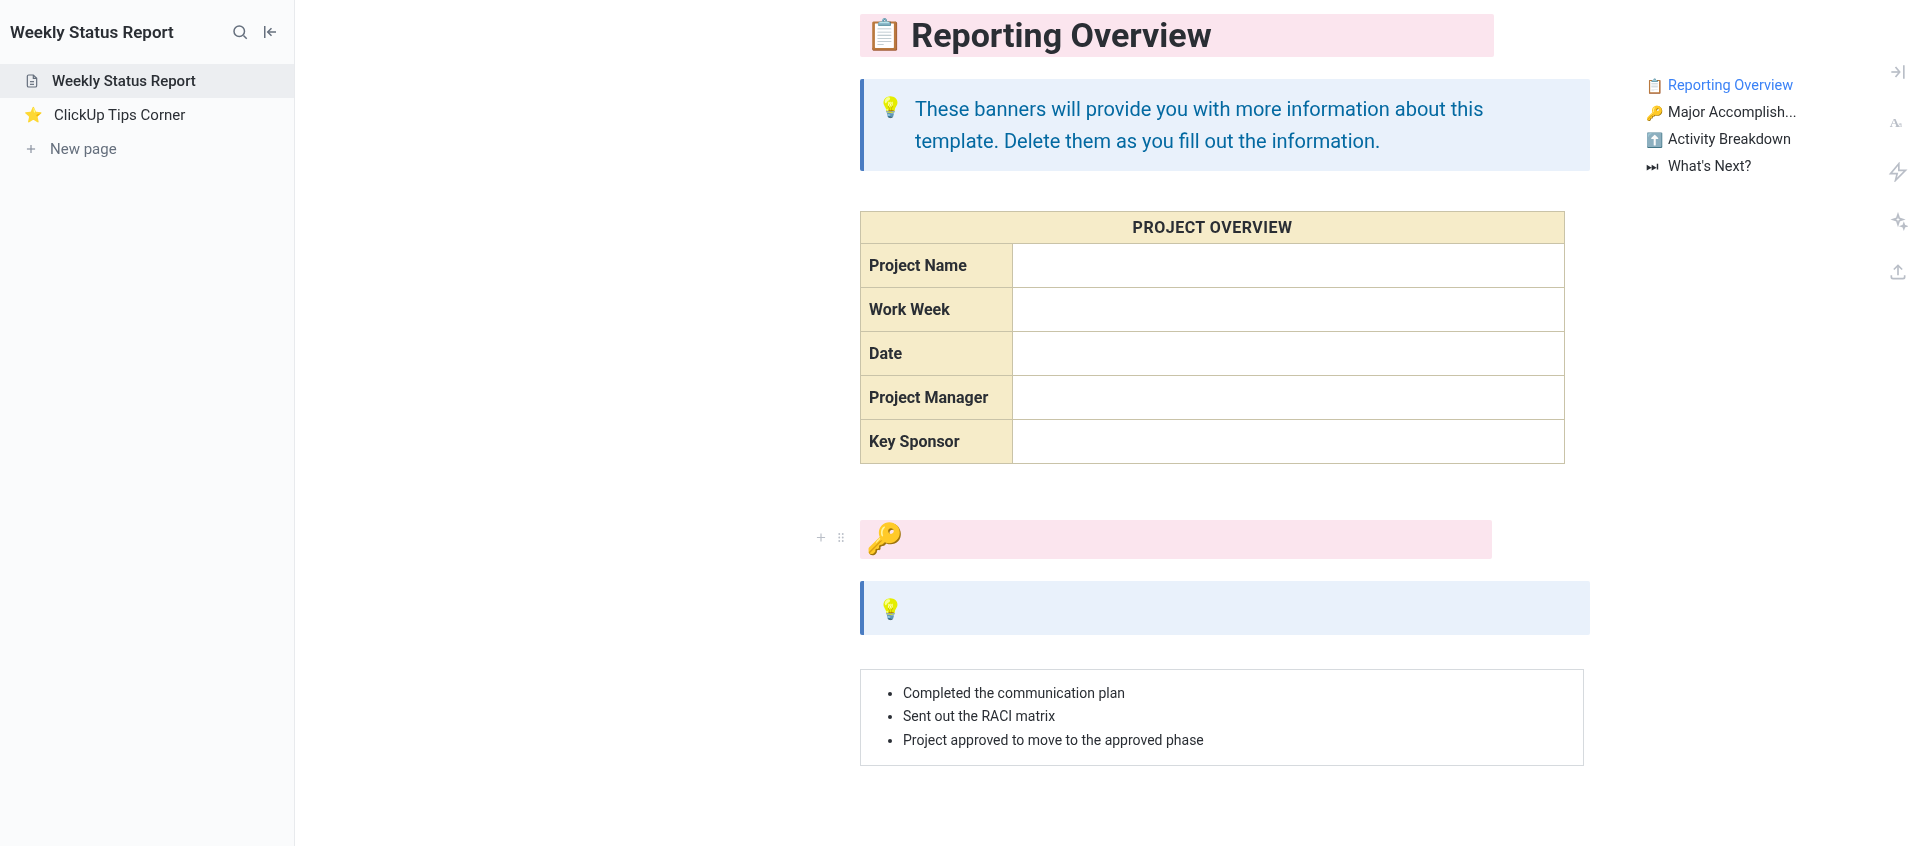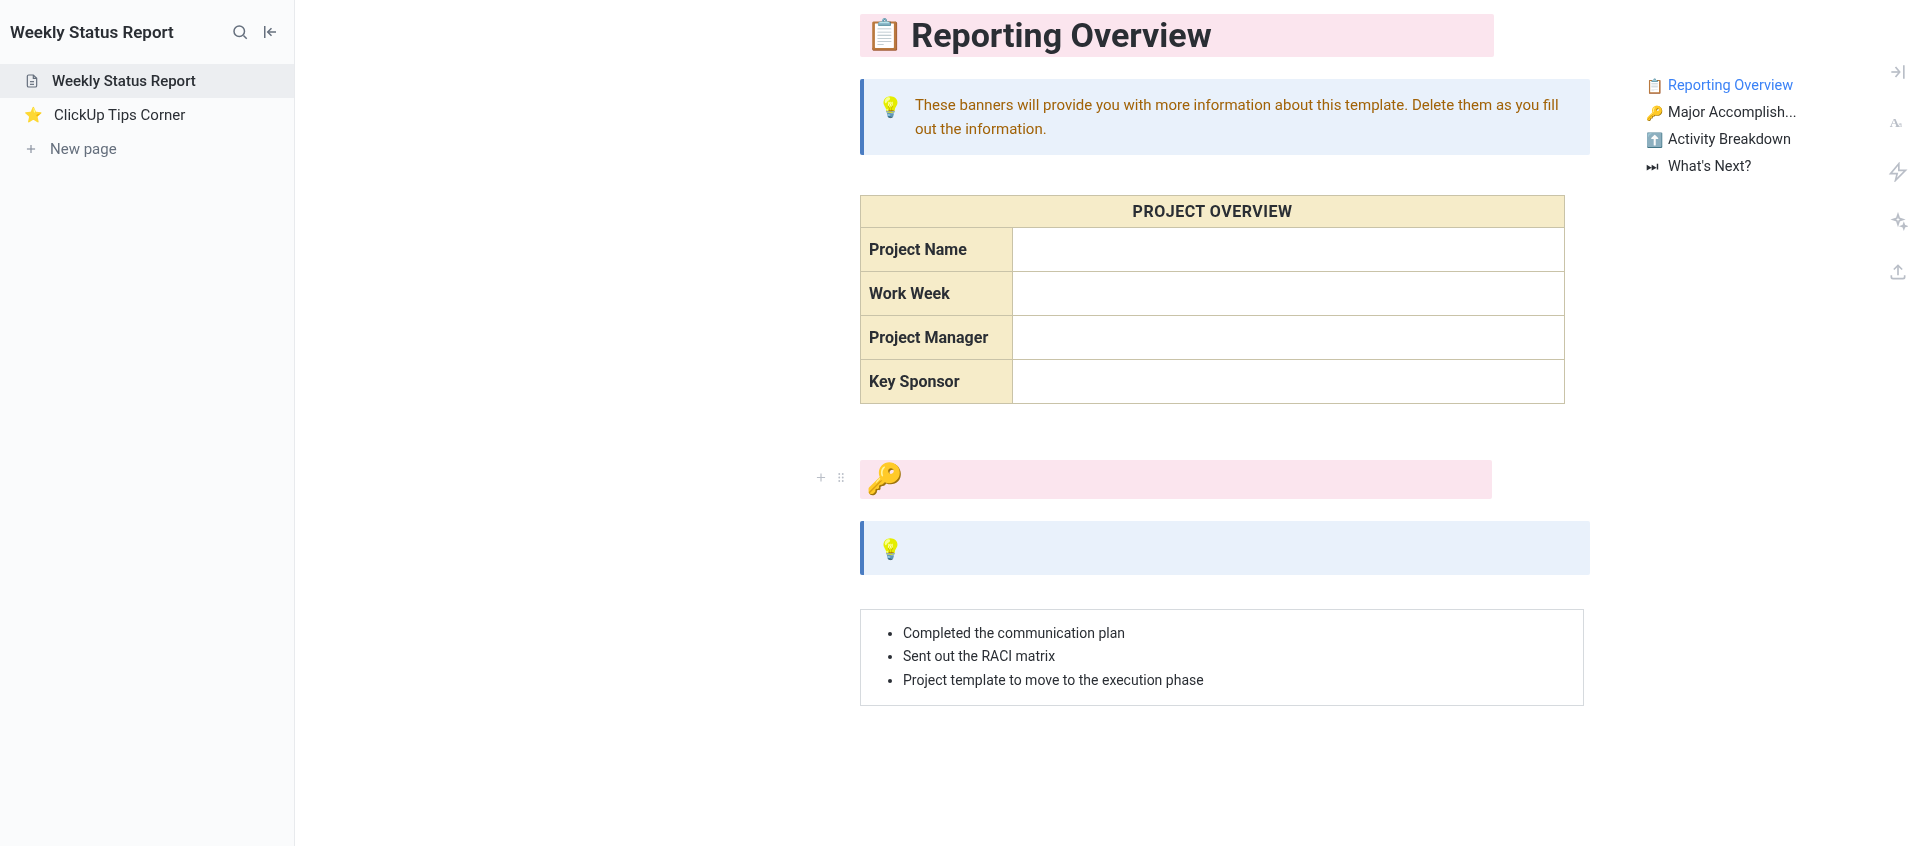--- a/index.html
+++ b/index.html
@@ -33,21 +33,21 @@
   .heading-handles { position: absolute; left: -46px; top: 50%; transform: translateY(-50%); display: flex; gap: 6px; color: #b9bec7; }
   .heading-handles svg { width: 14px; height: 14px; }
   h1.doc-heading { font-size: 34px; font-weight: 700; display: flex; align-items: center; gap: 8px; line-height: 1.15; }
   h1.doc-heading .emoji { font-size: 30px; }
 
   .section { margin-bottom: 56px; position: relative; }
   .section:first-child { margin-top: 4px; }
   
   .banner { display: flex; gap: 12px; background: #e9f1fb; border-left: 4px solid #4a7cc2; padding: 14px 20px 14px 14px; margin-top: 22px; border-radius: 2px; width: 730px; }
   .banner .emoji { font-size: 20px; flex: 0 0 auto; margin-top: 2px; filter: hue-rotate(10deg) brightness(1.05); }
-  .banner-text { font-size: 15px; line-height: 1.6; color: #a16207; }
+  .banner-text { font-size: 20px; line-height: 1.6; color: #0369a1; }
   
   .overview-table { border-collapse: collapse; width: 705px; margin-top: 40px; border: 1px solid #c9c3a8; }
   .overview-table th { background: #f6ecc9; font-weight: 700; text-align: center; padding: 6px 14px; font-size: 16px; letter-spacing: 0.5px; border: 1px solid #c9c3a8; }
   .overview-table td { border: 1px solid #c9c3a8; padding: 12px 8px; font-size: 16px; height: 30px; }
   .overview-table td.label { background: #f6ecc9; font-weight: 700; width: 152px; }
 
   .bullets-box { border: 1px solid #d6dade; width: 724px; padding: 12px 18px 12px 30px; margin-top: 34px; }
   .bullets-box ul { list-style: disc; padding-left: 12px; }
   .bullets-box li { font-size: 14px; line-height: 1.7; color: #2a2e34; }
 
@@ -139,20 +139,24 @@
                 <th colspan="2">PROJECT OVERVIEW</th>
               </tr>
           </thead>
           <tbody>
             <tr>
               <td class="label">Project Name</td>
               <td></td>
             </tr>
             <tr>
               <td class="label">Work Week</td>
+              <td></td>
+            </tr>
+            <tr>
+              <td class="label">Date</td>
               <td></td>
             </tr>
             <tr>
               <td class="label">Project Manager</td>
               <td></td>
             </tr>
             <tr>
               <td class="label">Key Sponsor</td>
               <td></td>
             </tr>
@@ -188,21 +192,21 @@
         </div>
 
         <div class="banner">
           <span class="emoji">💡</span>
         </div>
 
         <div class="bullets-box">
           <ul>
             <li>Completed the communication plan</li>
             <li>Sent out the RACI matrix</li>
-            <li>Project template to move to the execution phase</li>
+            <li>Project approved to move to the approved phase</li>
           </ul>
         </div>
       </section>
 
     </div>
 
     <nav class="outline">
       <div class="outline-item active">
         <span class="emoji">📋</span>
         <span class="label">Reporting Overview</span>

